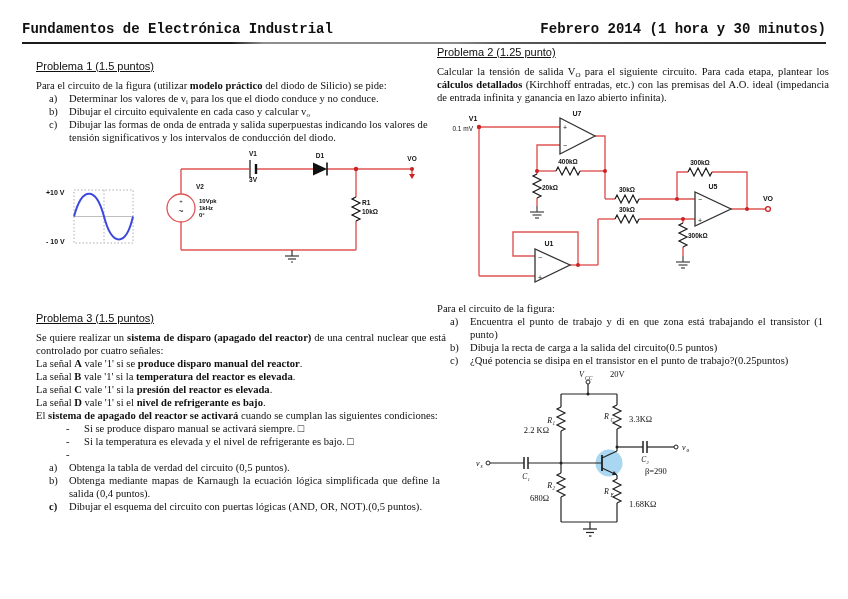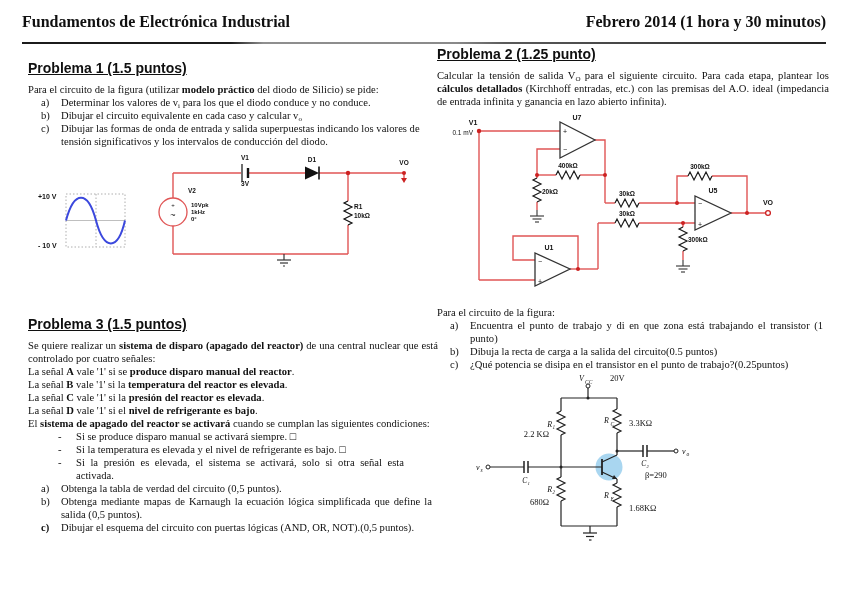--- a/index.html
+++ b/index.html
@@ -1,26 +1,26 @@
 <!DOCTYPE html>
 <html><head>
 <meta charset="utf-8">
 <style>
   *{margin:0;padding:0;box-sizing:border-box}
   html,body{background:#fff}
   body{width:848px;height:599px;position:relative;overflow:hidden;
        font-family:"Liberation Serif",serif;color:#101010}
-  .hdr{font-family:Liberation Serif, serif;font-weight:bold;font-size:16px;position:absolute;top:13px;white-space:nowrap}
+  .hdr{font-family:Liberation Mono, monospace;font-weight:bold;font-size:14px;position:absolute;top:21px;white-space:nowrap}
   .hdr-left{left:22px}
   .hdr-right{right:22px}
   .hdr-line{position:absolute;left:22px;right:22px;top:42px;height:2px;
     background:linear-gradient(90deg,#1b1b1b 0,#1b1b1b 26%,#8f8f8f 30%,#8a8a8a 54%,#5a5a5a 60%,#242424 100%)}
-  .col-l{position:absolute;left:28px;top:60px;width:410px}
+  .col-l{position:absolute;left:36px;top:60px;width:410px}
   .col-r{position:absolute;left:437px;top:46px;width:392px}
-  .ph{font-family:"Liberation Sans",sans-serif;font-weight:bold;font-size:14px;
+  .ph{font-family:"Liberation Sans",sans-serif;font-weight:normal;font-size:11px;
       text-decoration:underline;margin-bottom:7px}
   .tl{font-size:10.6px;line-height:13px}
   .just{text-align:justify}
   .li{display:flex;font-size:10.6px;line-height:13px}
   .li .lb{flex:0 0 20px;margin-left:13px}
   .li .lt{flex:1;padding-right:6px}
   .li .lb.boldlb{font-weight:bold}
   .cond{display:flex;font-size:10.6px;line-height:13px}
   .cond .cb{flex:0 0 18px;margin-left:30px;text-align:left}
   .cond .ct{flex:1;padding-right:34px}
@@ -132,29 +132,28 @@
   <div class="cond">
     <span class="cb">-</span>
     <span class="ct">Si se produce disparo manual se activará siempre. □</span>
   </div>
   <div class="cond">
     <span class="cb">-</span>
     <span class="ct">Si la temperatura es elevada y el nivel de refrigerante es bajo. □</span>
   </div>
   <div class="cond">
     <span class="cb">-</span>
-    <span class="ct just">Si la presión es elevada, el sistema se activará, solo si otra señal esta activada.</span>
   </div>
   <div class="li">
     <span class="lb">a)</span>
     <span class="lt">Obtenga la tabla de verdad del circuito (0,5 puntos).</span>
   </div>
   <div class="li">
     <span class="lb">b)</span>
-    <span class="lt just">Obtenga mediante mapas de Karnaugh la ecuación lógica simplificada que define la salida (0,5 puntos).</span>
+    <span class="lt just">Obtenga mediante mapas de Karnaugh la ecuación lógica simplificada que define la salida (0,4 puntos).</span>
   </div>
   <div class="li">
     <span class="lb boldlb">c)</span>
     <span class="lt">Dibujar el esquema del circuito con puertas lógicas (AND, OR, NOT).(0,5 puntos).</span>
   </div>
 </div>
 
 <div class="col-r">
 
   <div class="ph">Problema 2 (1.25 punto)</div>

